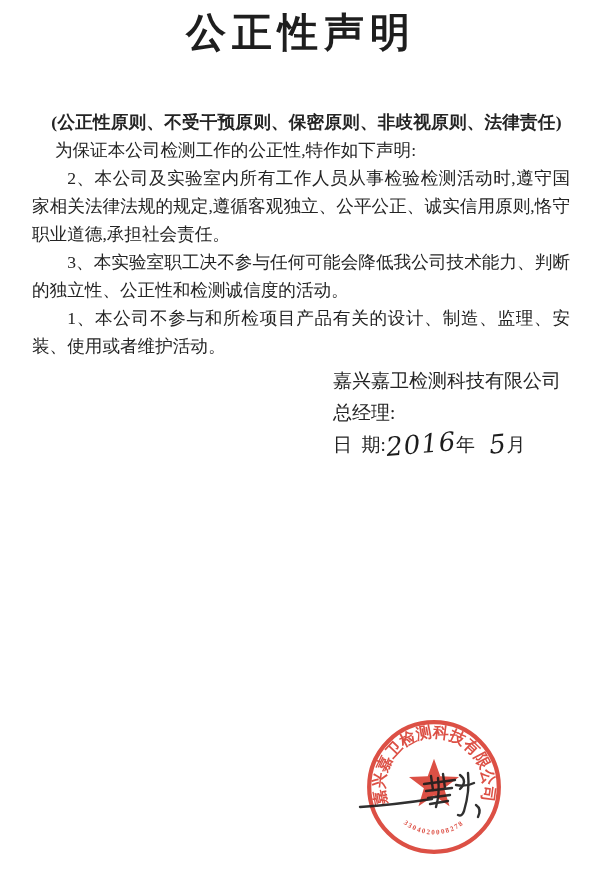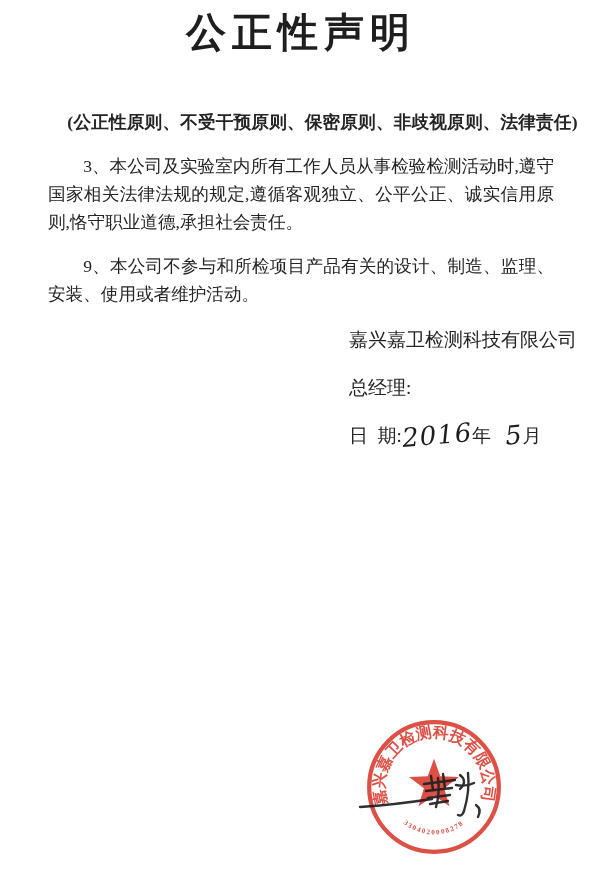--- a/index.html
+++ b/index.html
@@ -15,21 +15,21 @@
   }
   .title{
     margin:0 0 50px 0;
     font-size:40px;
     line-height:50px;
     font-weight:bold;
     text-align:center;
     letter-spacing:6px;
     color:#1e1e1e;
   }
-  .page p{margin:16px;font-size:17.6px;line-height:28px;text-align:justify;}
+  .page p{margin:0;font-size:17.6px;line-height:28px;text-align:justify;}
   .principles{
     font-weight:bold;
     font-size:17px;
     text-indent:1.1em;
     white-space:nowrap;
     letter-spacing:0.2px;
   }
   .intro{text-indent:1.3em;}
   .item{text-indent:2em;}
   .closing{
@@ -74,23 +74,25 @@
   }
 </style>
 </head>
 <body>
 
 <div class="page">
 
   <h1 class="title">公正性声明</h1>
 
   <p class="principles">(公正性原则、不受干预原则、保密原则、非歧视原则、法律责任)</p>
+  <p class="intro">为保证本公司检测工作的公正性,特作如下声明:</p>
 
-  <p class="item">3、本公司及实验室内所有工作人员从事检验检测活动时,遵守国家相关法律法规的规定,遵循客观独立、公平公正、诚实信用原则,恪守职业道德,承担社会责任。</p>
-  <p class="item">9、本公司不参与和所检项目产品有关的设计、制造、监理、安装、使用或者维护活动。</p>
+  <p class="item">2、本公司及实验室内所有工作人员从事检验检测活动时,遵守国家相关法律法规的规定,遵循客观独立、公平公正、诚实信用原则,恪守职业道德,承担社会责任。</p>
+  <p class="item">3、本实验室职工决不参与任何可能会降低我公司技术能力、判断的独立性、公正性和检测诚信度的活动。</p>
+  <p class="item">1、本公司不参与和所检项目产品有关的设计、制造、监理、安装、使用或者维护活动。</p>
 
   <div class="closing">
     <p>嘉兴嘉卫检测科技有限公司</p>
     <p><span>总经理:</span></p>
     <p><span>日  期:</span><span class="handwritten">2016</span><span>年</span><span class="handwritten hw-month">5</span><span>月</span></p>
   </div>
 
   <svg class="stamp" viewBox="0 0 160 160">
     <circle cx="80" cy="80" r="64" fill="none" stroke="#d8372b" stroke-width="4.2"></circle>
     <polygon fill="#d8372b" points="80,52 86.2,69.5 104.7,70 90,81.2 95.3,99 80,88.5 64.7,99 70,81.2 55.3,70 73.8,69.5"></polygon>

